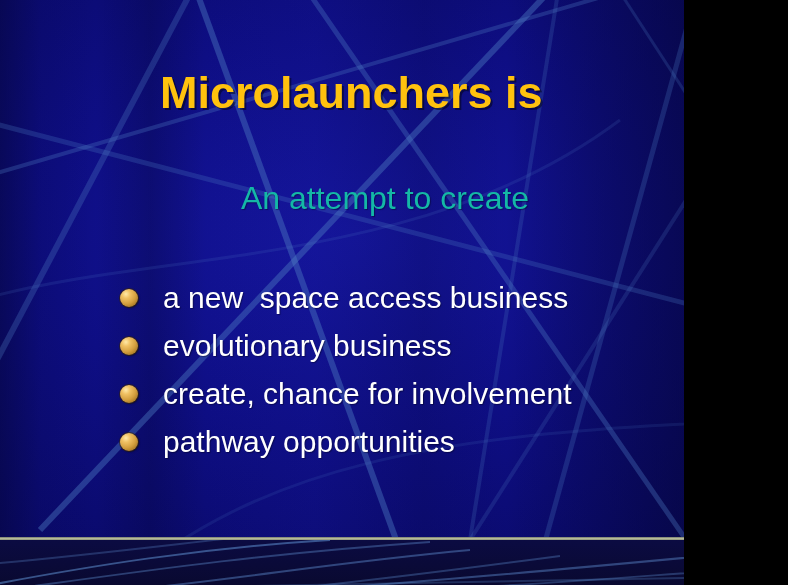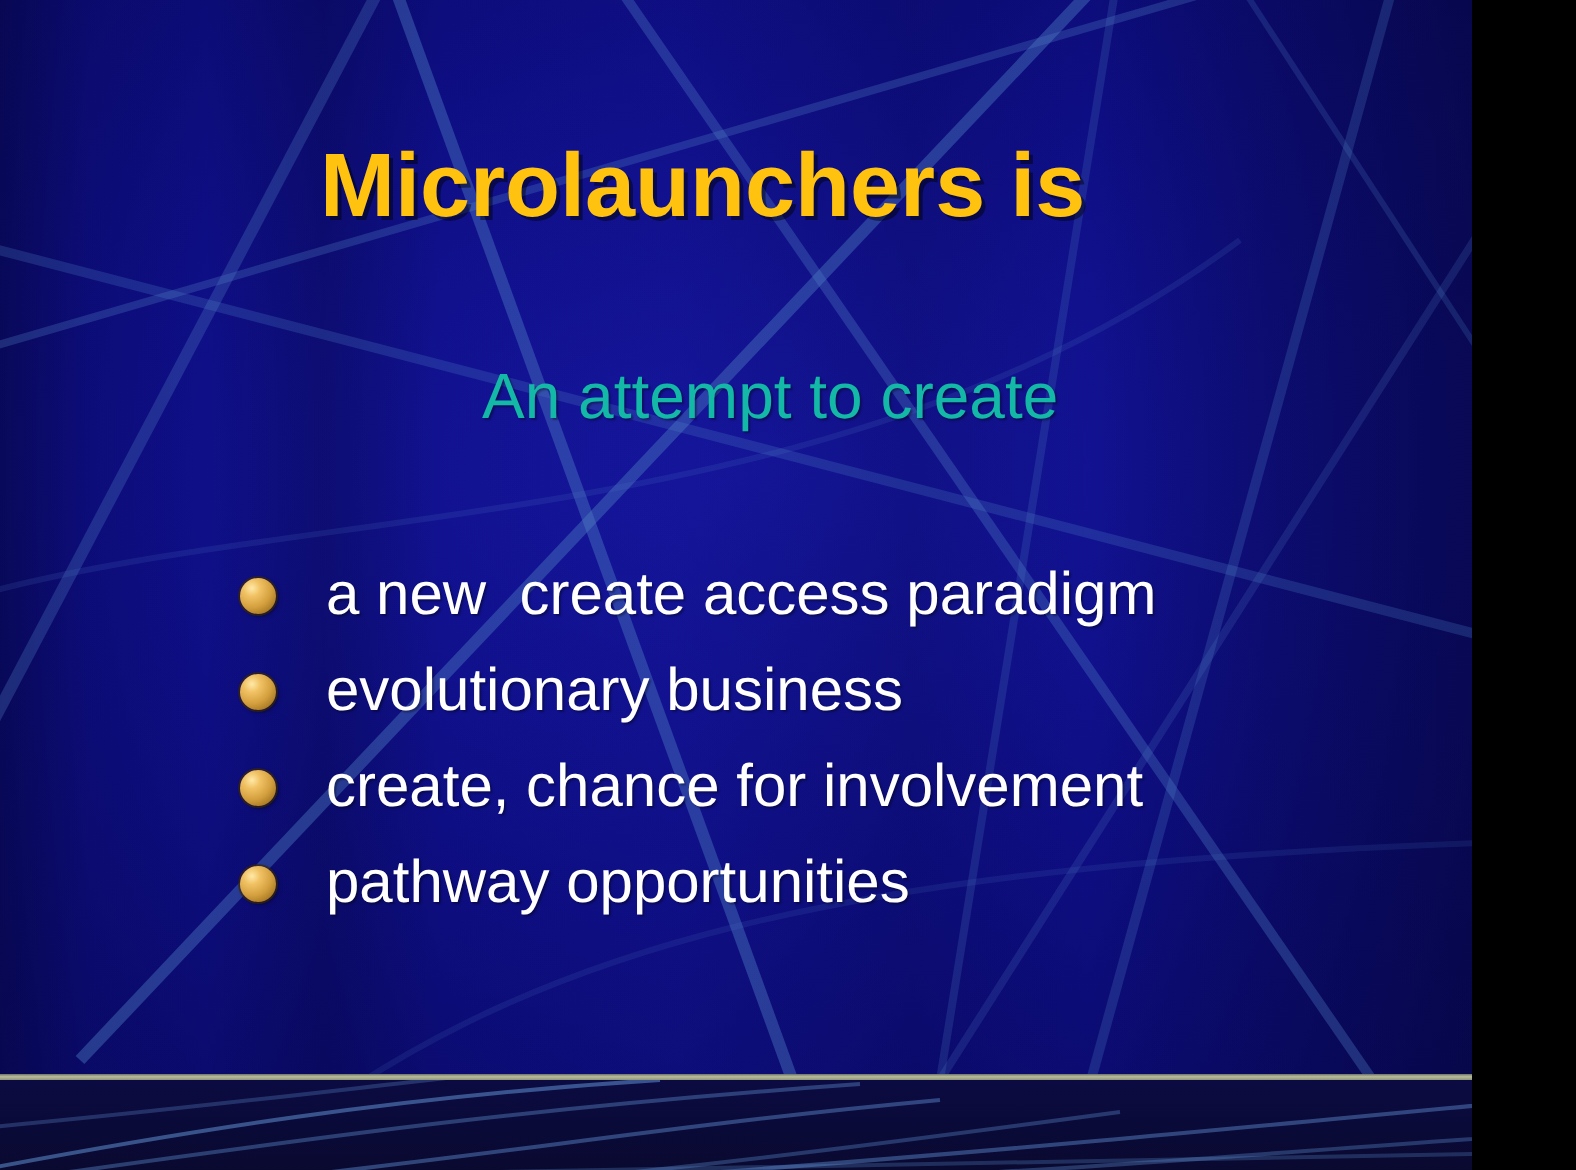--- a/index.html
+++ b/index.html
@@ -2,21 +2,21 @@
 <html><head>
 <meta charset="utf-8">
 <style>
   html, body {
     margin: 0;
     padding: 0;
     background: #000;
   }
   .slide {
     position: relative;
-    width: 736px;
+    width: 684px;
     height: 585px;
     overflow: hidden;
     background: #0d0d7a;
     font-family: "Liberation Sans", sans-serif;
     -webkit-font-smoothing: antialiased;
   }
 
   
   .bg-base {
     position: absolute;
@@ -171,21 +171,21 @@
   </svg>
 
   <div class="title">Microlaunchers is</div>
 
   <div class="subtitle">An attempt to create</div>
 
   <div class="bullets">
 
     <div class="bullet-row">
       <span class="bullet-marker"></span>
-      <span class="bullet-text">a new  create access paradigm</span>
+      <span class="bullet-text">a new  space access business</span>
     </div>
 
     <div class="bullet-row">
       <span class="bullet-marker"></span>
       <span class="bullet-text">evolutionary business</span>
     </div>
 
     <div class="bullet-row">
       <span class="bullet-marker"></span>
       <span class="bullet-text">create, chance for involvement</span>

